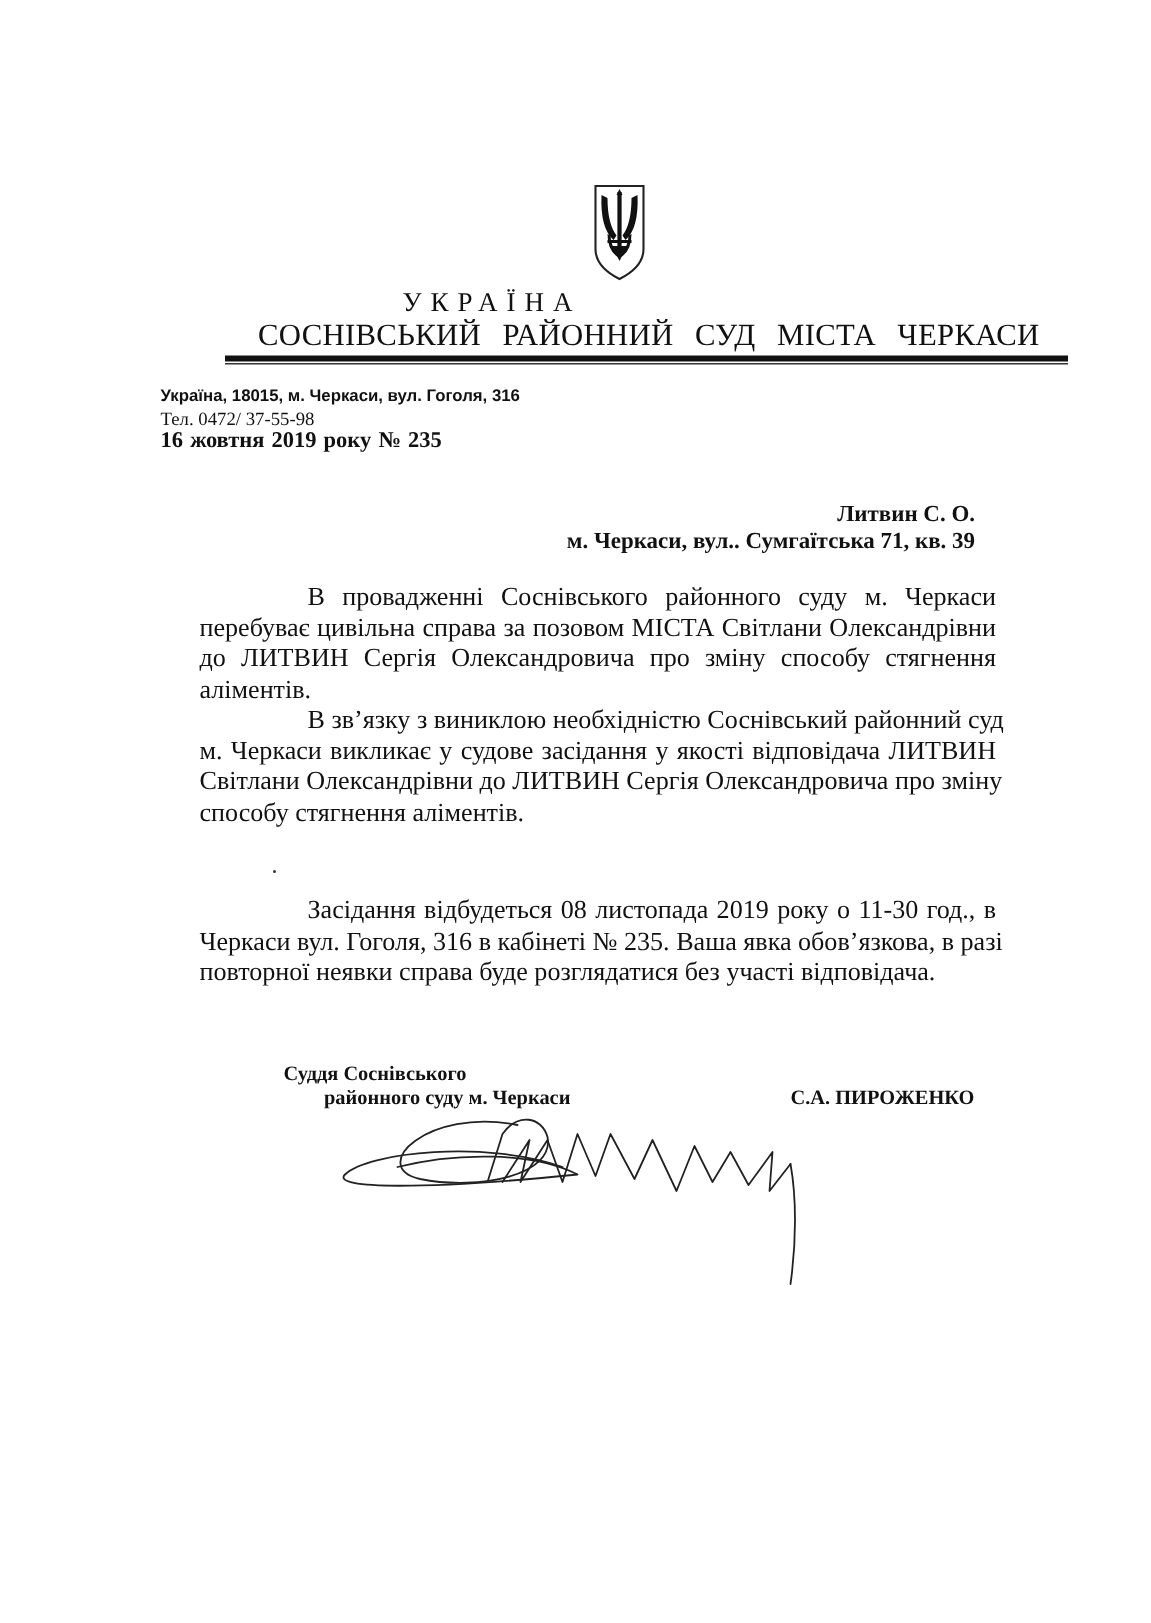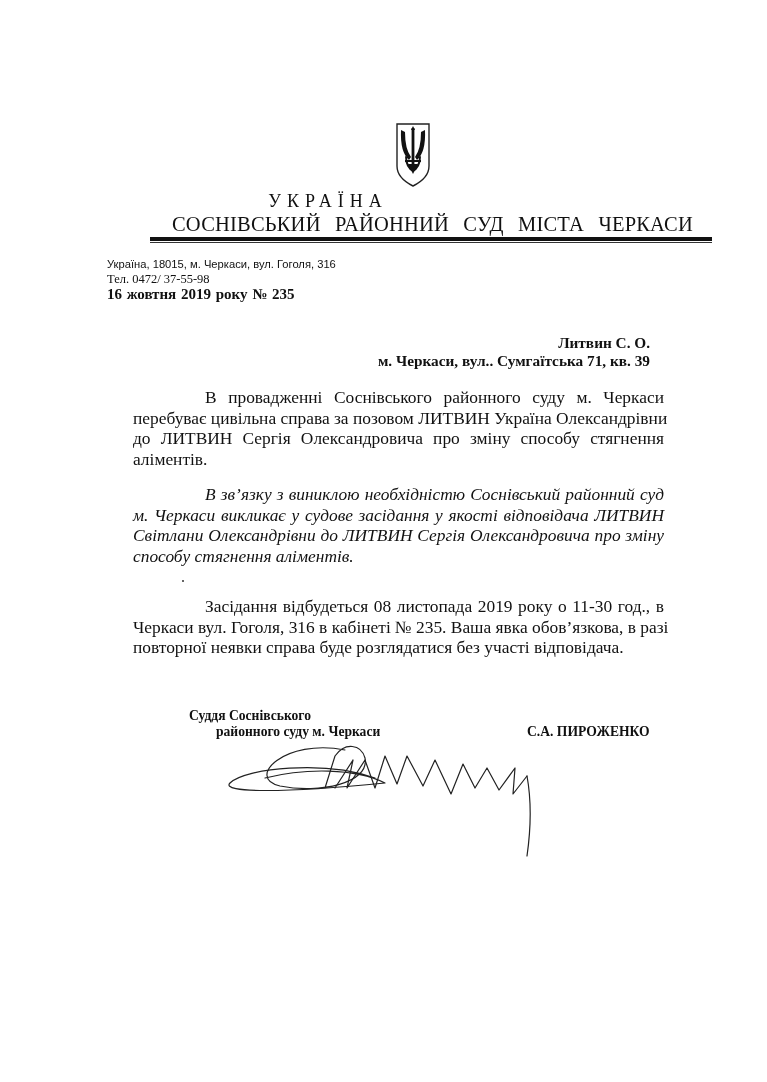--- a/index.html
+++ b/index.html
@@ -8,34 +8,34 @@
 
   
   #emblem { left: 395px; top: 120px; width: 36px; height: 68px; }
 
   
   .ukraine { left: 0; width: 636px; top: 191px; text-align: center; font-size: 18px; letter-spacing: 6px; padding-left: 20px; box-sizing: border-box; }
   .court { left: 172px; top: 213px; font-size: 20.5px; white-space: nowrap; word-spacing: 9px; letter-spacing: 0.2px; }
   .rule { left: 150px; top: 237px; width: 562px; height: 4px; background: #111; }
   .rule2 { left: 150px; top: 242px; width: 562px; height: 1px; background: #333; }
 
-  .addr { left: 107px; top: 258px; font-family: "Liberation Sans", sans-serif; font-weight: normal; font-size: 11.2px; white-space: nowrap; }
+  .addr { left: 107px; top: 258px; font-family: "Liberation Sans", sans-serif; font-weight: bold; font-size: 11.2px; white-space: nowrap; }
   .tel { left: 107px; top: 272px; font-size: 12.5px; white-space: nowrap; }
   .date { left: 107px; top: 286px; font-weight: bold; font-size: 15px; white-space: nowrap; word-spacing: 1px; }
 
   .rcpt { right: 117px; text-align: right; font-weight: bold; font-size: 15.3px; white-space: nowrap; }
   .rcpt1 { top: 334px; }
   .rcpt2 { top: 352px; }
 
   .para { left: 133px; width: 531px; font-size: 17.4px; line-height: 20.5px; text-align: justify; }
   .para .ln { display: block; white-space: nowrap; text-align-last: justify; text-align: justify; }
   .para .ln.last { text-align-last: left; }
   .para .ln.indent { padding-left: 72px; }
   .p1 { top: 387px; }
-  .p2 { top: 484px; font-style: italic; }
+  .p2 { top: 469px; }
   .p3 { top: 596px; }
 
   .dot { left: 182px; top: 580px; width: 2px; height: 2px; background: #333; border-radius: 1px; }
 
   .judge { font-weight: bold; font-size: 13.6px; white-space: nowrap; }
   .judge1 { left: 168px; top: 708px; margin-left: 21px; }
   .judge2 { left: 168px; top: 724px; padding-left: 48px; }
   .jname { left: 527px; top: 724px; }
 
   #signature { left: 225px; top: 738px; width: 390px; height: 120px; }
@@ -63,21 +63,21 @@
 
 <div class="abs addr">Україна, 18015, м. Черкаси, вул. Гоголя, 316</div>
 <div class="abs tel">Тел. 0472/ 37-55-98</div>
 <div class="abs date">16 жовтня 2019 року №  235</div>
 
 <div class="abs rcpt rcpt1">Литвин С. О.</div>
 <div class="abs rcpt rcpt2">м. Черкаси, вул.. Сумгаїтська 71, кв. 39</div>
 
 <div class="abs para p1">
   <span class="ln indent">В провадженні Соснівського районного суду м. Черкаси</span>
-  <span class="ln">перебуває цивільна справа за позовом  ЛИТВИН Україна Олександрівни</span>
+  <span class="ln">перебуває цивільна справа за позовом  МІСТА Світлани Олександрівни</span>
   <span class="ln">до ЛИТВИН Сергія Олександровича про зміну способу стягнення</span>
   <span class="ln last">аліментів.</span>
 </div>
 
 <div class="abs para p2">
   <span class="ln indent">В зв’язку з виниклою необхідністю Соснівський районний суд</span>
   <span class="ln">м. Черкаси викликає у судове засідання у якості відповідача ЛИТВИН</span>
   <span class="ln">Світлани Олександрівни до ЛИТВИН Сергія Олександровича про зміну</span>
   <span class="ln last">способу стягнення аліментів.</span>
 </div>

